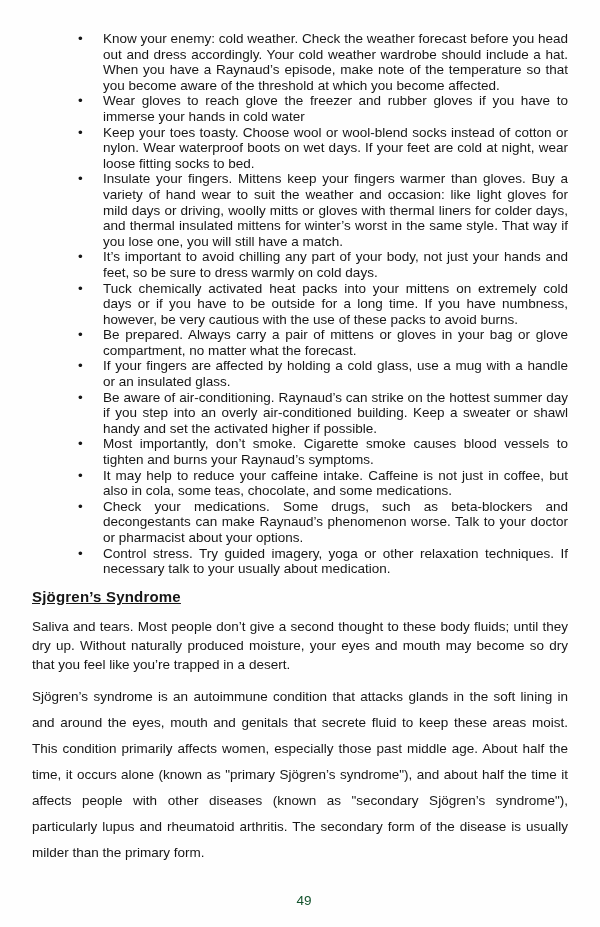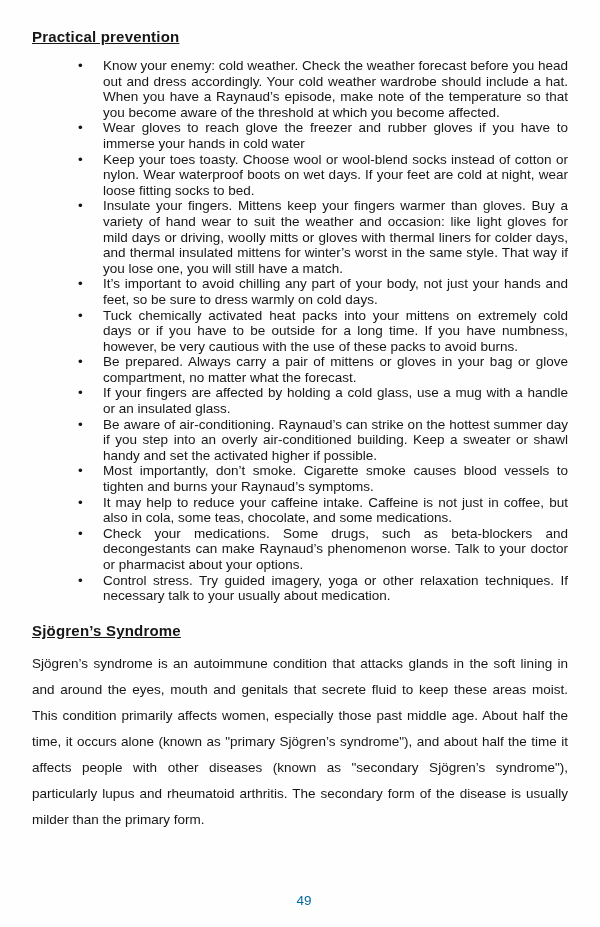--- a/index.html
+++ b/index.html
@@ -44,44 +44,43 @@
     line-height: 15.6px;
     text-align: justify;
   }
   .bullet .marker {
     position: absolute;
     left: 3px;
     top: 0;
     font-size: 13.5px;
   }
   .section-sjogren .heading {
-    margin-top: 18px;
+    margin-top: 11px;
     margin-bottom: 11px;
   }
   .para.last {
     line-height: 26px;
     margin-bottom: 0;
   }
   .page-number {
     position: absolute;
     left: 8px;
     right: 0;
     top: 893px;
     text-align: center;
     font-size: 13.5px;
-    color: #0369a1;
+    color: #14532d;
   }
 </style>
 </head>
 <body>
 
 <div class="page">
 
   <section class="section-prevention">
-    <h1 class="heading">Practical prevention</h1>
 
 
     <ul class="bullet-list">
       <li class="bullet">
         <span class="marker">•</span>
         <span class="btext">Know your enemy: cold weather.  Check the weather forecast before you head out and dress accordingly.  Your cold weather wardrobe should include a hat.  When you have a Raynaud’s episode, make note of the temperature so that you become aware of the threshold at which you become affected.</span>
       </li>
       <li class="bullet">
         <span class="marker">•</span>
         <span class="btext">Wear gloves to reach glove the freezer and rubber gloves if you have to immerse your hands in cold water</span>
@@ -129,19 +128,20 @@
       <li class="bullet">
         <span class="marker">•</span>
         <span class="btext">Control stress.  Try guided imagery, yoga or other relaxation techniques.  If necessary talk to your usually about medication.</span>
       </li>
     </ul>
   </section>
 
   <section class="section-sjogren">
     <h1 class="heading">Sjögren’s Syndrome</h1>
 
+    <p class="para">Saliva and tears.  Most people don’t give a second thought to these body fluids; until they dry up.  Without naturally produced moisture, your eyes and mouth may become so dry that you feel like you’re trapped in a desert.</p>
 
     <p class="para last">Sjögren’s syndrome is an autoimmune condition that attacks glands in the soft lining in and around the eyes, mouth and genitals that secrete fluid to keep these areas moist. This condition primarily affects women, especially those past middle age.  About half the time, it occurs alone (known as "primary Sjögren’s syndrome"), and about half the time it affects people with other diseases (known as "secondary Sjögren’s syndrome"), particularly lupus and rheumatoid arthritis. The secondary form of the disease is  usually milder than the primary form.</p>
   </section>
 
   <div class="page-number">49</div>
 
 </div>
 
 </body></html>

